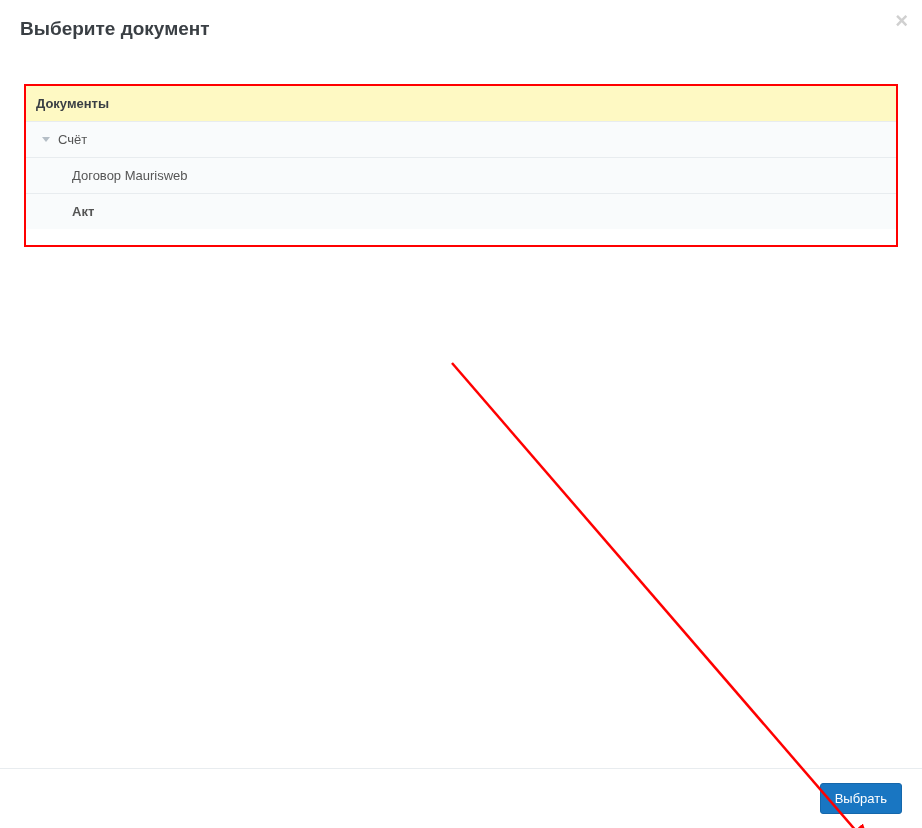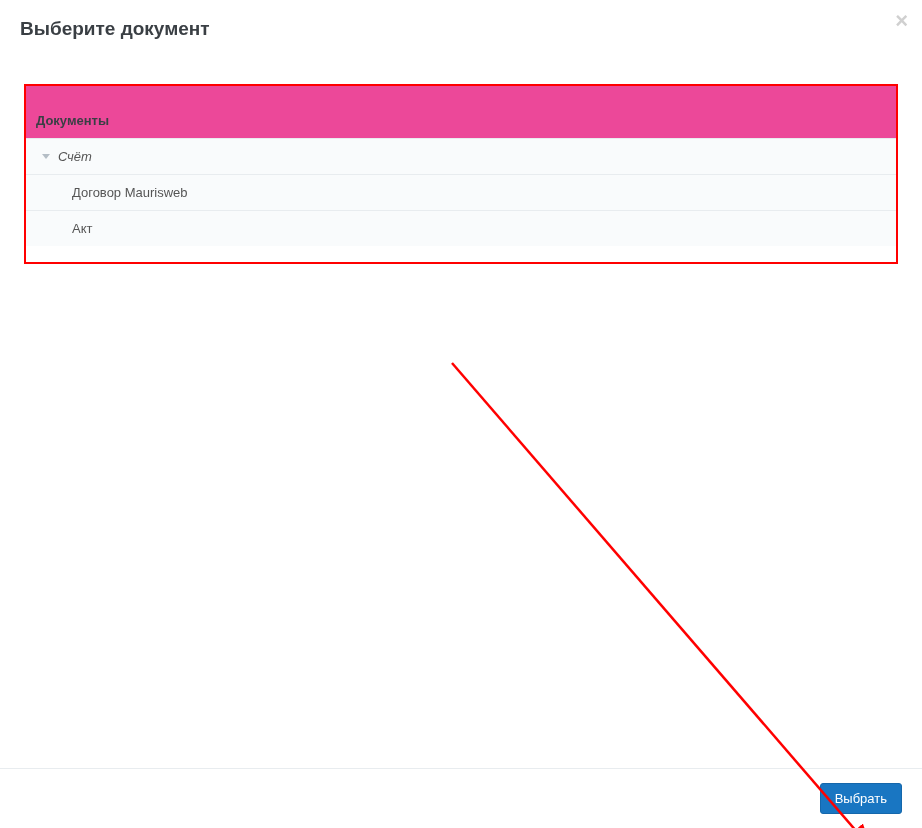--- a/index.html
+++ b/index.html
@@ -48,46 +48,46 @@
     }
     .tree-panel {
       border: 2px solid #ff0000;
       width: 100%;
       padding: 0;
     }
     .tree-header {
       font-size: 13px;
       font-weight: 600;
       color: #3a3f44;
-      padding: 27px 10px 10px 10px;
-      background: #ec4899;
+      padding: 10px 10px 10px 10px;
+      background: #fef9c3;
     }
     .tree-list {
       list-style: none;
     }
     .tree-item {
       border-top: 1px solid #e8ecef;
       font-size: 13px;
       color: #555;
       padding: 10px 10px;
       background: #f9fbfc;
       display: flex;
       align-items: center;
       cursor: pointer;
     }
     .tree-item.level-0 {
       padding-left: 16px;
-      font-style: italic;
     }
     .tree-item.level-1 {
       padding-left: 46px;
       align-items: flex-end;
     }
     .tree-item.level-2 {
       padding-left: 46px;
+      font-weight: bold;
     }
     .caret {
       display: inline-block;
       width: 0;
       height: 0;
       border-left: 4px solid transparent;
       border-right: 4px solid transparent;
       border-top: 5px solid #b5bec6;
       margin-right: 8px;
     }

